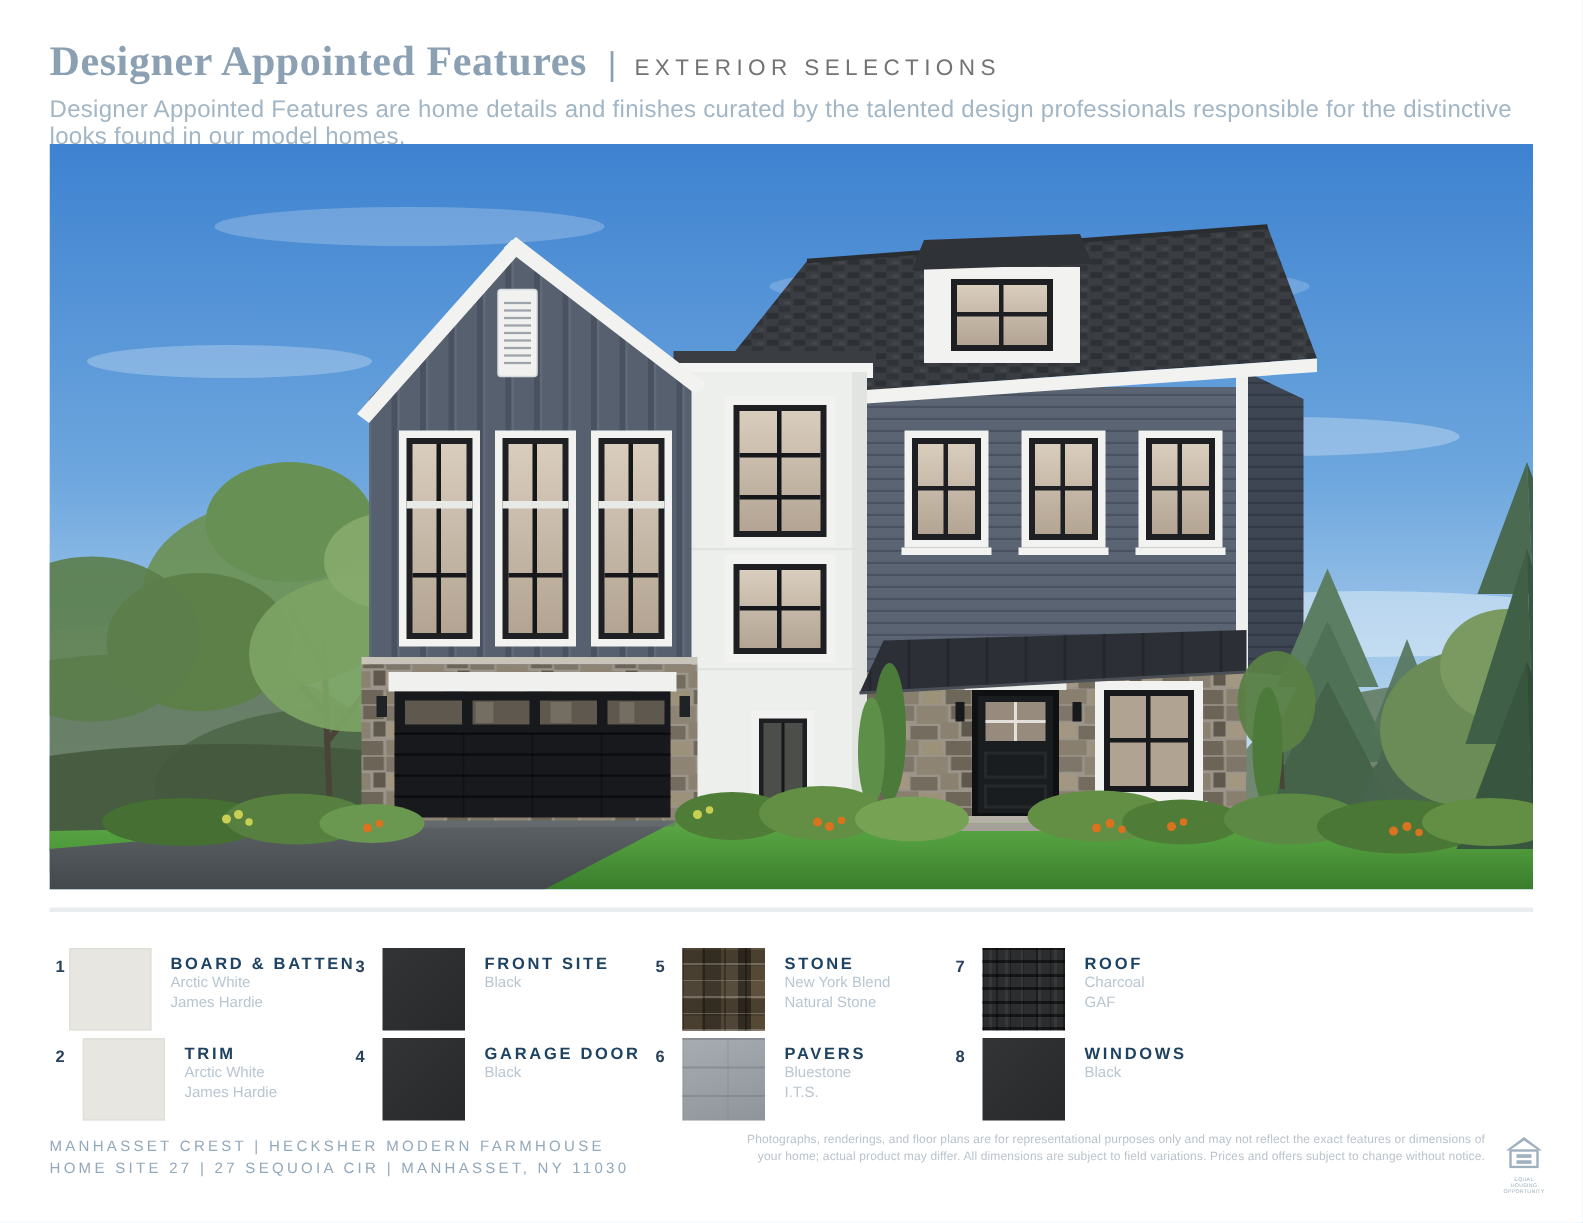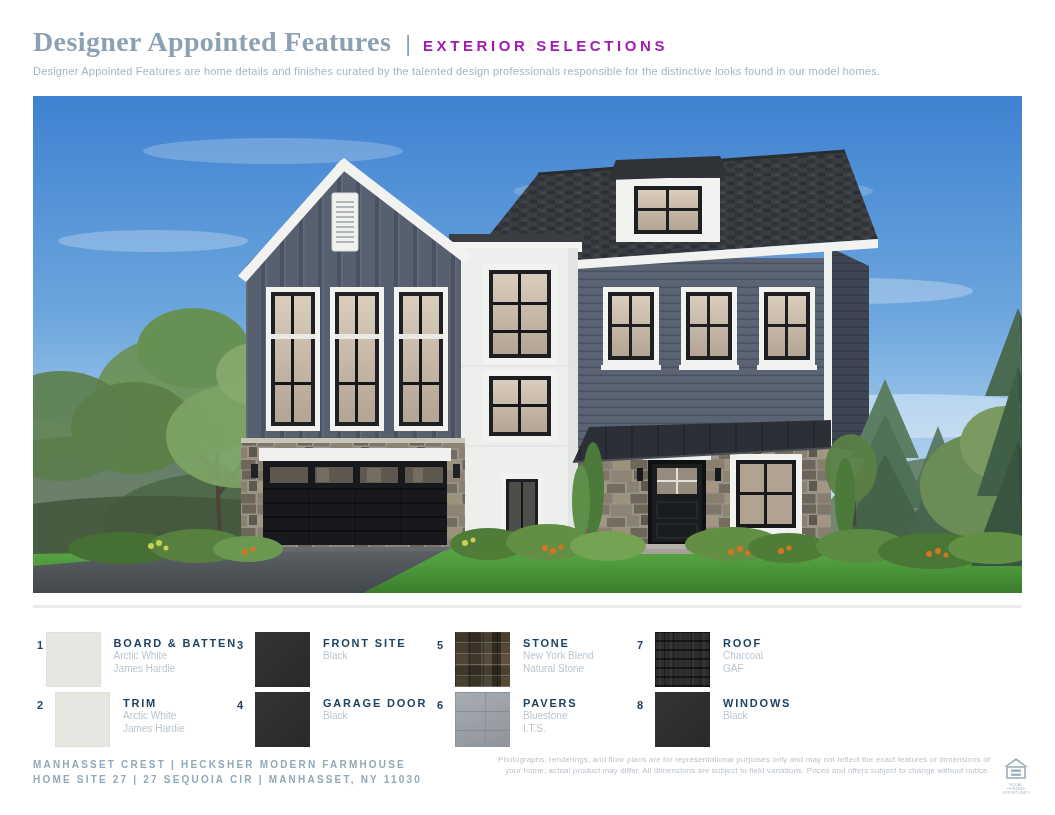--- a/index.html
+++ b/index.html
@@ -4,22 +4,22 @@
 <style>
   html,body{margin:0;padding:0;background:#fff;}
   .page{position:relative;width:1055px;height:815px;background:#ffffff;overflow:hidden;
         font-family:"Liberation Sans", sans-serif;}
   
   .hdr{position:absolute;left:33px;top:26px;width:990px;}
   .hdr-line{display:flex;align-items:baseline;white-space:nowrap;}
   .hdr-title{font-family:"Liberation Serif", serif;font-size:28px;font-weight:700;
              color:#8ba1b3;letter-spacing:.4px;}
   .hdr-bar{font-size:22px;color:#8ba1b3;font-weight:400;margin:0 12px 0 14px;}
-  .hdr-tag{font-size:15px;font-weight:700;color:#a21caf;letter-spacing:3.6px;}
-  .hdr-desc{margin:7px 0 0 0;font-size:11px;color:#a2b6c6;letter-spacing:.2px;}
+  .hdr-tag{font-size:15px;font-weight:400;color:#737373;letter-spacing:3.6px;}
+  .hdr-desc{margin:7px 0 0 0;font-size:16px;color:#a2b6c6;letter-spacing:.2px;}
   
   .render{position:absolute;left:33px;top:96px;width:989px;height:497px;margin:0;
           overflow:hidden;background:#bcd9ef;}
   .render svg{display:block;}
   
   .rule{position:absolute;left:33px;top:605px;width:989px;height:3px;background:#e9edf0;}
   
   .legend{position:absolute;left:37px;top:632px;display:grid;
           grid-template-columns:repeat(4,200px);grid-auto-rows:60px;}
   .cell{display:flex;align-items:flex-start;}
@@ -46,21 +46,21 @@
       background-color:#2b2d2f;
       background-image:
         repeating-linear-gradient(0deg, rgba(0,0,0,.55) 0 2px, transparent 2px 9px),
         repeating-linear-gradient(90deg, rgba(0,0,0,.35) 0 1px, transparent 1px 9px),
         repeating-linear-gradient(90deg, transparent 0 4px, rgba(255,255,255,.05) 4px 6px, transparent 6px 11px);}
   .txt{margin-left:13px;padding-top:5px;}
   .ttl{font-size:11px;font-weight:700;color:#1d4262;letter-spacing:1.8px;white-space:nowrap;}
   .sub{font-size:10px;color:#b9c6d1;line-height:12px;margin-top:1px;white-space:nowrap;}
   .txt .sub:first-of-type{margin-top:9px;}
   
-  .f-left{position:absolute;left:33px;top:757px;font-size:10px;font-weight:700;
+  .f-left{position:absolute;left:33px;top:757px;font-size:10px;font-weight:400;
           color:#92a8bb;letter-spacing:2.2px;line-height:15px;white-space:nowrap;}
   .f-right{position:absolute;right:65px;top:755px;width:560px;text-align:right;
            font-size:8px;color:#bac3cb;line-height:10.5px;letter-spacing:.1px;}
   .eho{position:absolute;left:1001px;top:757px;width:30px;text-align:center;color:#9fb0bf;}
   .eho-txt{font-size:3.5px;line-height:4px;color:#9fb0bf;letter-spacing:.2px;}
 </style>
 </head>
 <body>
 
 <div class="page">

